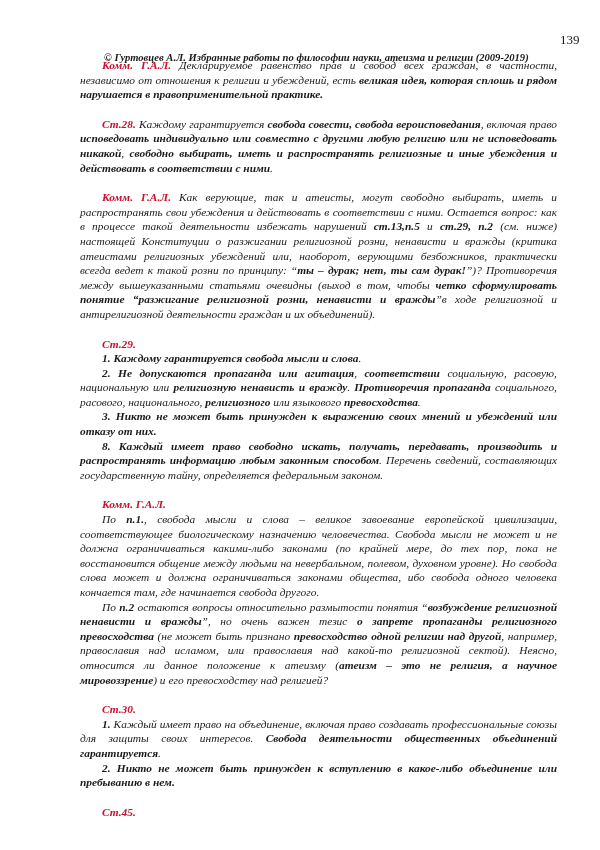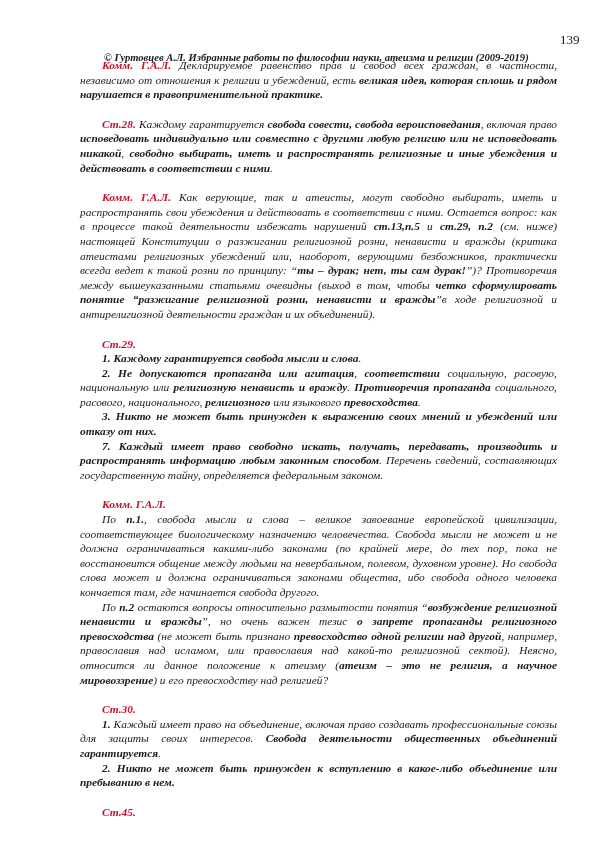--- a/index.html
+++ b/index.html
@@ -39,21 +39,21 @@
     <span class="red">Комм. Г.А.Л.</span><span> Как верующие, так и атеисты, могут свободно выбирать, иметь и распространять свои убеждения и действовать в соответствии с ними. Остается вопрос: как в процессе такой деятельности избежать нарушений </span><b>ст.13,п.5</b><span> и </span><b>ст.29, п.2</b><span> (см. ниже) настоящей Конституции о разжигании религиозной розни, ненависти и вражды (критика атеистами религиозных убеждений или, наоборот, верующими безбожников, практически всегда ведет к такой розни по принципу: “</span><b>ты – дурак; нет, ты сам дурак!</b><span>”)? Противоречия между вышеуказанными статьями очевидны (выход в том, чтобы </span><b>четко сформулировать понятие “разжигание религиозной розни, ненависти и вражды</b><span>”в ходе религиозной и антирелигиозной деятельности граждан и их объединений).</span>
   </p>
   <div class="gap"></div>
 
   <p class="label"><span class="red">Ст.29.</span></p>
   <p class="p"><b>1. Каждому гарантируется свобода мысли и слова</b><span>.</span></p>
   <p class="p">
     <b>2. Не допускаются пропаганда или агитация</b><span>, </span><b>соответствии</b><span> социальную, расовую, национальную или </span><b>религиозную ненависть и вражду</b><span>. </span><b>Противоречия пропаганда</b><span> социального, расового, национального, </span><b>религиозного</b><span> или языкового </span><b>превосходства</b><span>.</span>
   </p>
   <p class="p"><b>3. Никто не может быть принужден к выражению своих мнений и убеждений или отказу от них.</b></p>
-  <p class="p"><b>7. Каждый имеет право свободно искать, получать, передавать, производить и распространять информацию любым законным способом</b><span>. Перечень сведений, составляющих государственную тайну, определяется федеральным законом.</span></p>
+  <p class="p"><b>8. Каждый имеет право свободно искать, получать, передавать, производить и распространять информацию любым законным способом</b><span>. Перечень сведений, составляющих государственную тайну, определяется федеральным законом.</span></p>
   <div class="gap"></div>
 
   <p class="label"><span class="red">Комм. Г.А.Л.</span></p>
   <p class="p">
     <span>По </span><b>п.1.</b><span>, свобода мысли и слова – великое завоевание европейской цивилизации, соответствующее биологическому назначению человечества. Свобода мысли не может и не должна ограничиваться какими-либо законами (по крайней мере, до тех пор, пока не восстановится общение между людьми на невербальном, полевом, духовном уровне). Но свобода слова может и должна ограничиваться законами общества, ибо свобода одного человека кончается там, где начинается свобода другого.</span>
   </p>
   <p class="p">
     <span>По </span><b>п.2</b><span> остаются вопросы относительно размытости понятия “</span><b>возбуждение религиозной ненависти и вражды</b><span>”, но очень важен тезис </span><b>о запрете пропаганды религиозного превосходства</b><span> (не может быть признано </span><b>превосходство одной религии над другой</b><span>, например, православия над исламом, или православия над какой-то религиозной сектой). Неясно, относится ли данное положение к атеизму (</span><b>атеизм – это не религия, а научное мировоззрение</b><span>) и его превосходству над религией?</span>
   </p>
   <div class="gap"></div>

